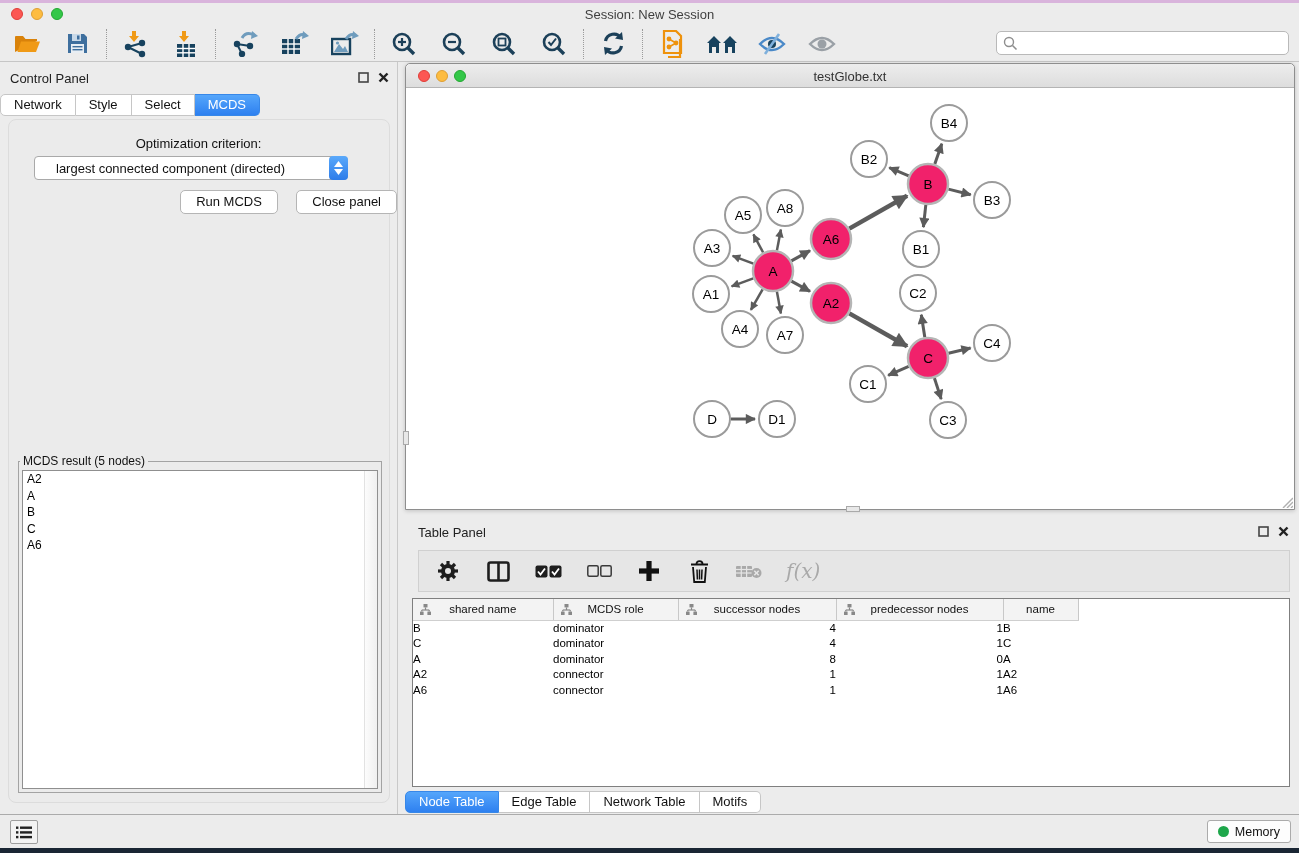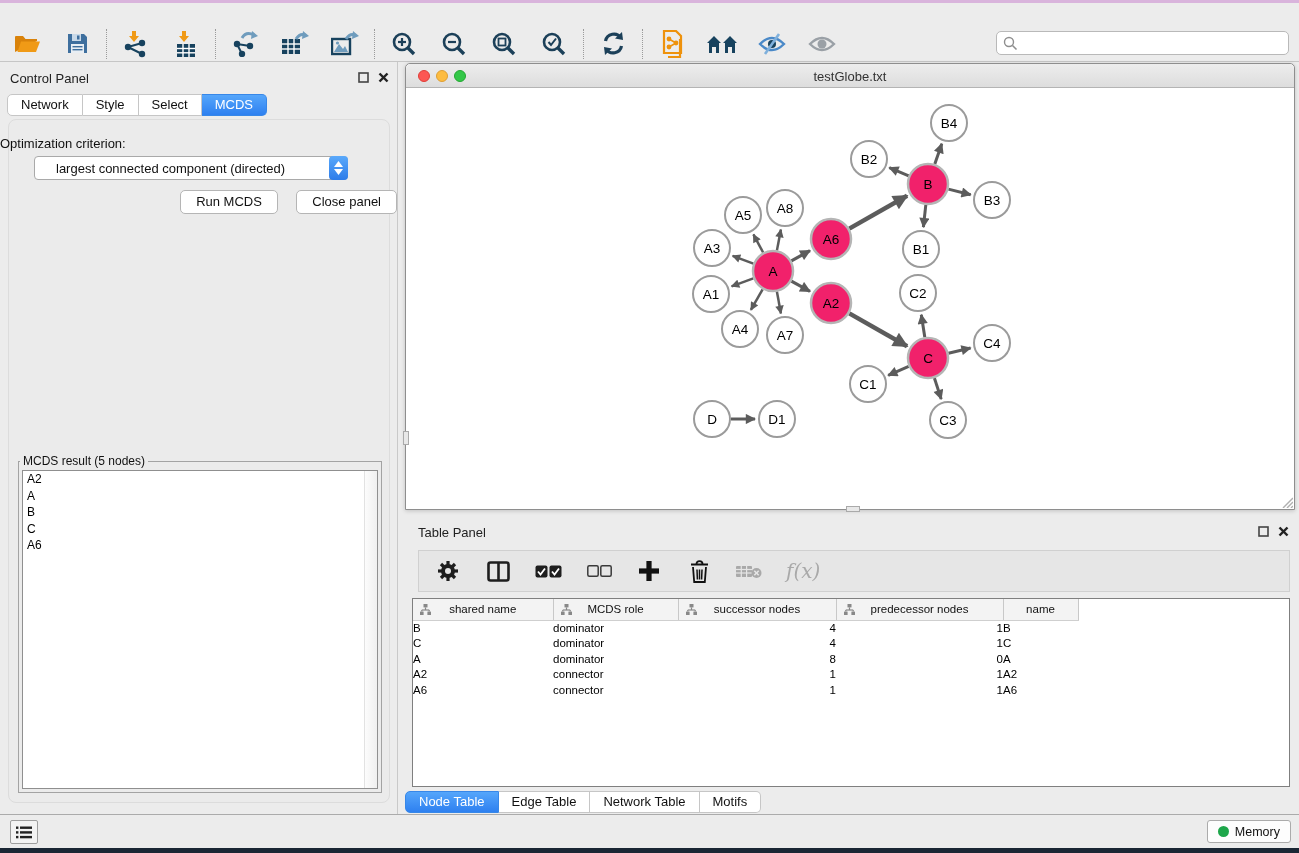--- a/index.html
+++ b/index.html
@@ -25,23 +25,23 @@
 
   
   .control-panel { position:absolute; left:0; top:62px; width:398px; height:752px; background:#ececec; border-right:1px solid #c9c9c9; }
   .panel-titlerow { position:absolute; left:10px; top:9px; font-size:13px; color:#222; }
   .panel-icons { position:absolute; right:8px; top:10px; display:flex; gap:9px; align-items:center; }
   .seg { display:inline-flex; }
   .seg .tab { background:#fff; border:1px solid #c6c6c6; border-left:none; padding:2px 13px 3px; font-size:13px; color:#111; cursor:default; white-space:nowrap; }
   .seg .tab:first-child { border-left:1px solid #c6c6c6; border-radius:5px 0 0 5px; }
   .seg .tab:last-child { border-radius:0 5px 5px 0; }
   .seg .tab.active { background:linear-gradient(#55a6fb,#2e80f0); border-color:#3787e8; color:#fff; }
-  .cp-tabs { position:absolute; left:0; right:0; top:32px; text-align:center;padding-left:7px; }
+  .cp-tabs { position:absolute; left:0; right:0; top:32px; text-align:center; }
   .cp-inset { position:absolute; left:8px; top:57px; width:382px; height:684px; background:#ebebeb; border:1px solid #dcdcdc; border-radius:8px; }
-  .opt-label { position:absolute; left:0; right:0; top:74px; text-align:left; font-size:13px; color:#111; }
+  .opt-label { position:absolute; left:0; right:0; top:74px; text-align:center; font-size:13px; color:#111; }
   .mcds-select { position:absolute; left:34px; top:94px; width:314px; height:24px; background:#fff; border:1px solid #a9a9a9; border-radius:4px; display:flex; align-items:center; }
   .mcds-select .sel-text { flex:1; font-size:13px; padding-left:21px; color:#111; white-space:nowrap; overflow:hidden; }
   .sel-stepper { width:19px; height:24px; margin-right:-1px; border-radius:4px; background:linear-gradient(#5aa9fb,#2d7ce9); display:flex; flex-direction:column; align-items:center; justify-content:center; color:#fff; }
   .sel-stepper svg { display:block; }
   .cp-buttons { position:absolute; left:0; right:0; top:128px; text-align:right; }
   .btn { display:inline-block; background:#fff; border:1px solid #b5b5b5; border-radius:5px; font-size:13px; color:#111; padding:3px 15px 4px; }
   .btn + .btn { margin-left:14px; }
   .result-fieldset { position:absolute; left:18px; top:392px; width:364px; height:339px; border:1px solid #a3a3a3; }
   .result-fieldset legend { font-size:12px; color:#111; padding:0 3px; margin-left:1px; }
   .result-box { position:absolute; left:3px; right:3px; top:2px; bottom:3px; background:#fff; border:1px solid #8f8f8f; overflow:hidden; }
@@ -83,20 +83,26 @@
   .memory-btn { position:absolute; right:8px; top:5px; height:23px; background:#fdfdfd; border:1px solid #ababab; border-radius:3px; display:flex; align-items:center; gap:6px; padding:0 10px; font-size:12.5px; color:#111; }
   .memory-dot { width:11px; height:11px; border-radius:50%; background:#1da64a; }
   .bottom-strip { position:absolute; left:0; top:848px; width:100%; height:5px; background:#1a2634; }
 </style>
 </head>
 <body>
 
 <div id="screen">
   <div class="top-strip"></div>
 
+  <div class="titlebar">
+    <span class="traffic tl-red"></span>
+    <span class="traffic tl-yellow"></span>
+    <span class="traffic tl-green"></span>
+    <div class="title">Session: New Session</div>
+  </div>
 
   <div class="toolbar">
     <div class="tb-group">
       <span class="tb-btn">
         <svg width="28" height="24" viewBox="0 0 28 24">
           <path d="M2 20 L2 5 Q2 4 3 4 L10 4 L12.5 7 L24 7 L24 9" fill="#d9820a"></path>
           <path d="M4.5 20 L8 9.5 L27 9.5 L23 20 Z" fill="#f09a16"></path>
         </svg>
       </span>
       <span class="tb-btn">

